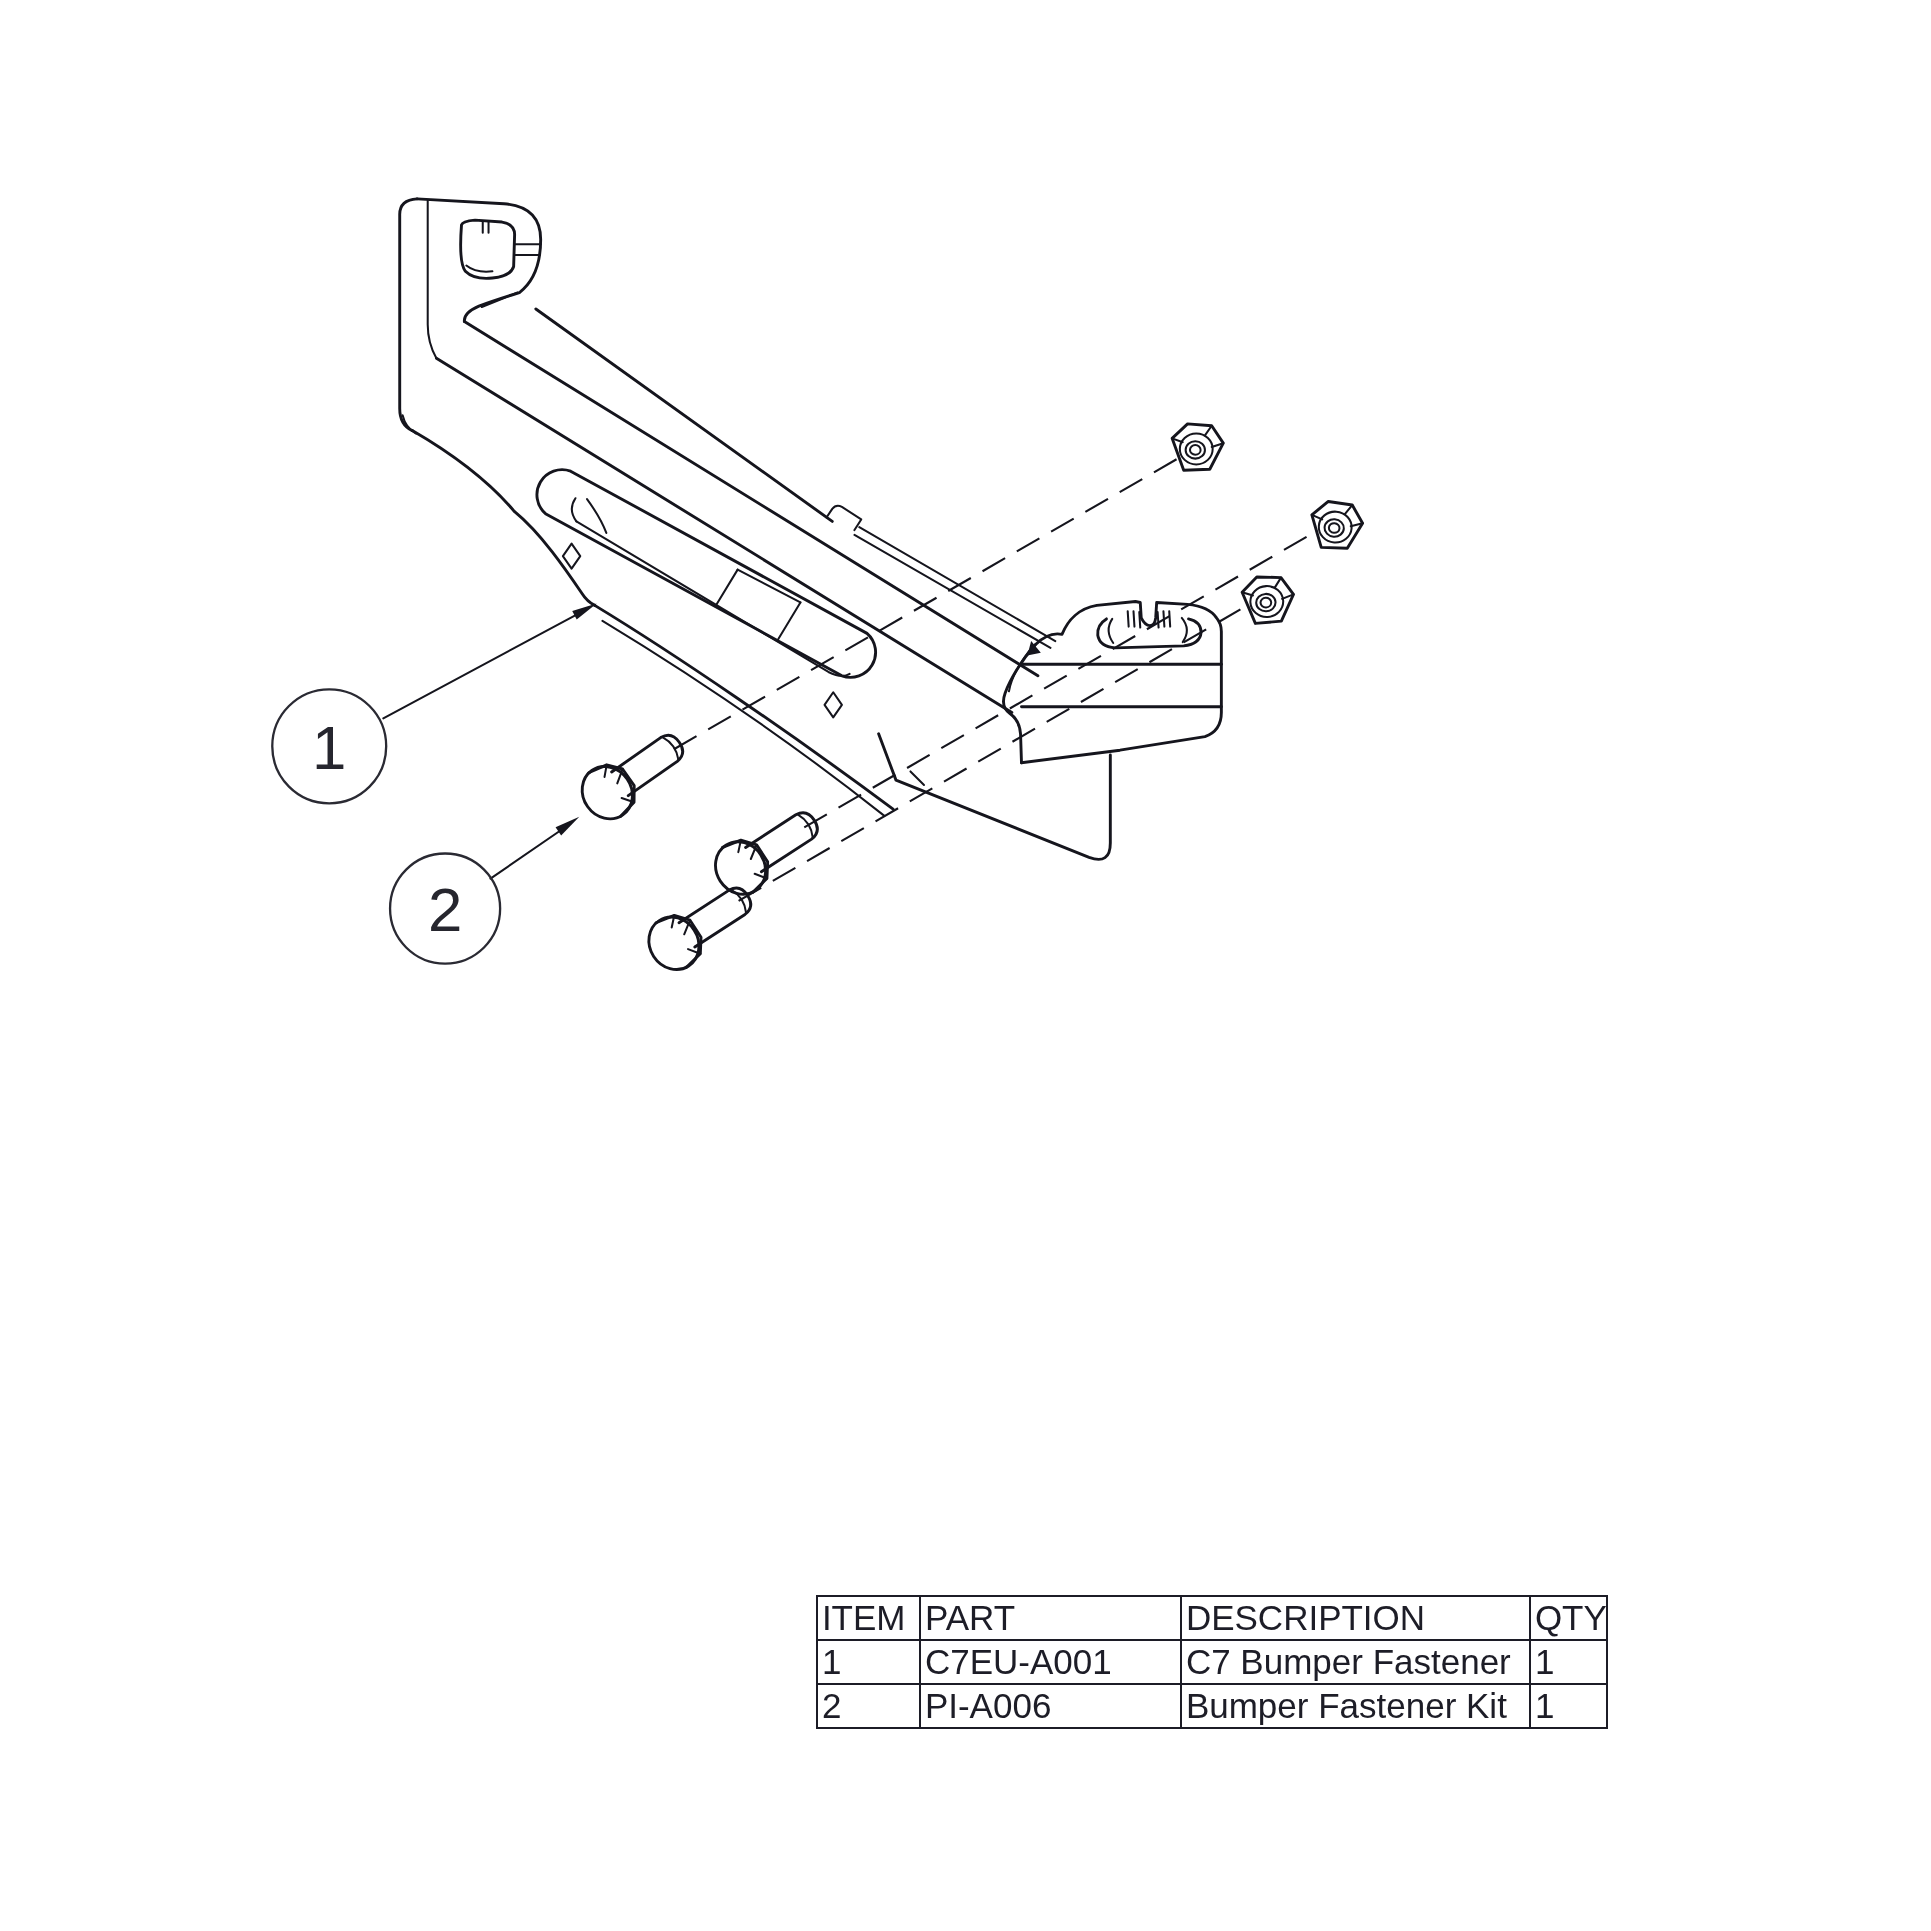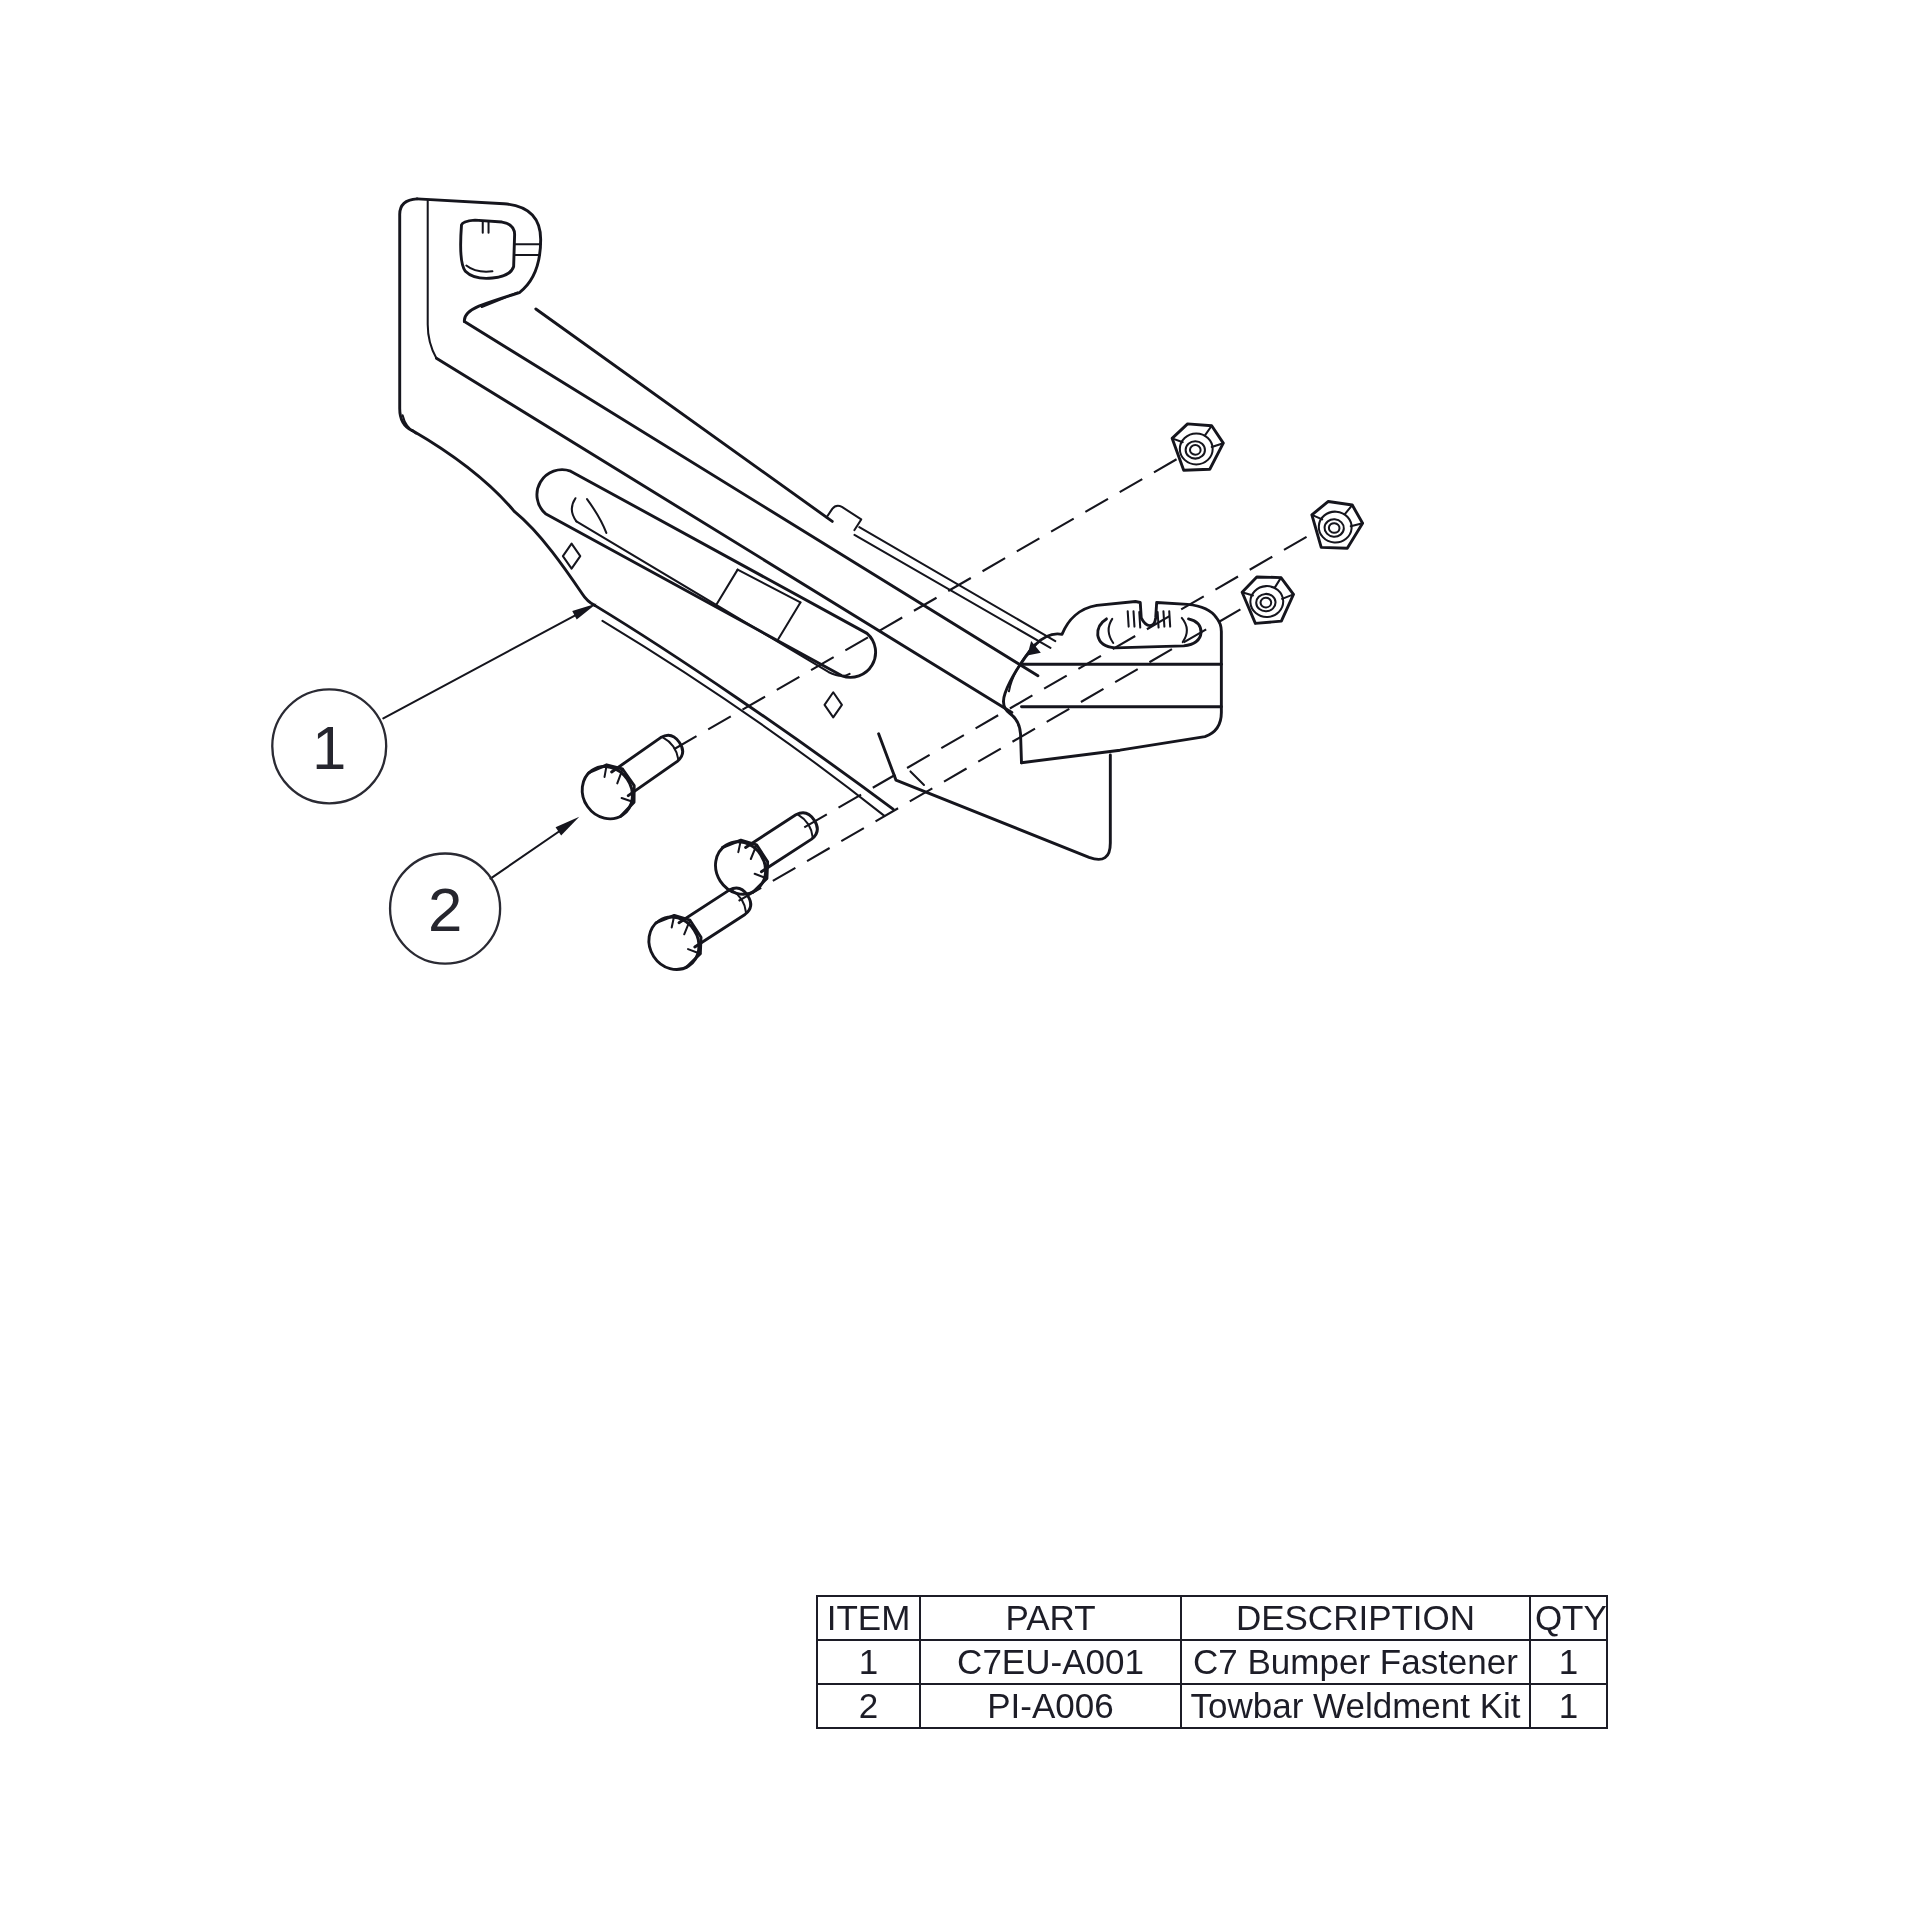--- a/index.html
+++ b/index.html
@@ -15,21 +15,21 @@
   .balloon-num{font-family:"Liberation Sans","DejaVu Sans",sans-serif;font-size:64px;fill:#26262e;
                text-anchor:middle;font-weight:400;}
   
   .dwg-title{position:absolute;left:751px;top:1471px;width:966px;text-align:center;
              font-size:66px;letter-spacing:1px;color:#1d1d27;white-space:nowrap;}
   .dwg-subtitle{position:absolute;left:994px;top:1547px;width:483px;text-align:center;
              font-size:52px;letter-spacing:1px;color:#1d1d27;white-space:nowrap;}
   
   table.bom{position:absolute;left:816px;top:1595px;width:790px;border-collapse:collapse;
             table-layout:fixed;font-size:35px;color:#1d1d27;}
-  table.bom td,table.bom th{border:2.4px solid #1c1c26;text-align:center;vertical-align:middle;
+  table.bom td,table.bom th{border:2.4px solid #1c1c26;vertical-align:middle;
             height:42px;padding:0 3.9px;font-weight:400;overflow:hidden;white-space:nowrap;}
   table.bom{border:2.9px solid #1c1c26;}
   col.c-item{width:103px;} col.c-part{width:261px;} col.c-desc{width:349px;} col.c-qty{width:77px;}
 </style>
 </head>
 <body>
 
 <div class="canvas">
 
   <svg class="drawing" viewBox="0 0 2000 2000">
@@ -191,19 +191,19 @@
       </tr>
       <tr>
         <td>1</td>
         <td>C7EU-A001</td>
         <td>C7 Bumper Fastener</td>
         <td>1</td>
       </tr>
       <tr>
         <td>2</td>
         <td>PI-A006</td>
-        <td>Towbar Weldment Kit</td>
+        <td>Bumper Fastener Kit</td>
         <td>1</td>
       </tr>
     </tbody>
   </table>
 </div>
 
 
 </body></html>

